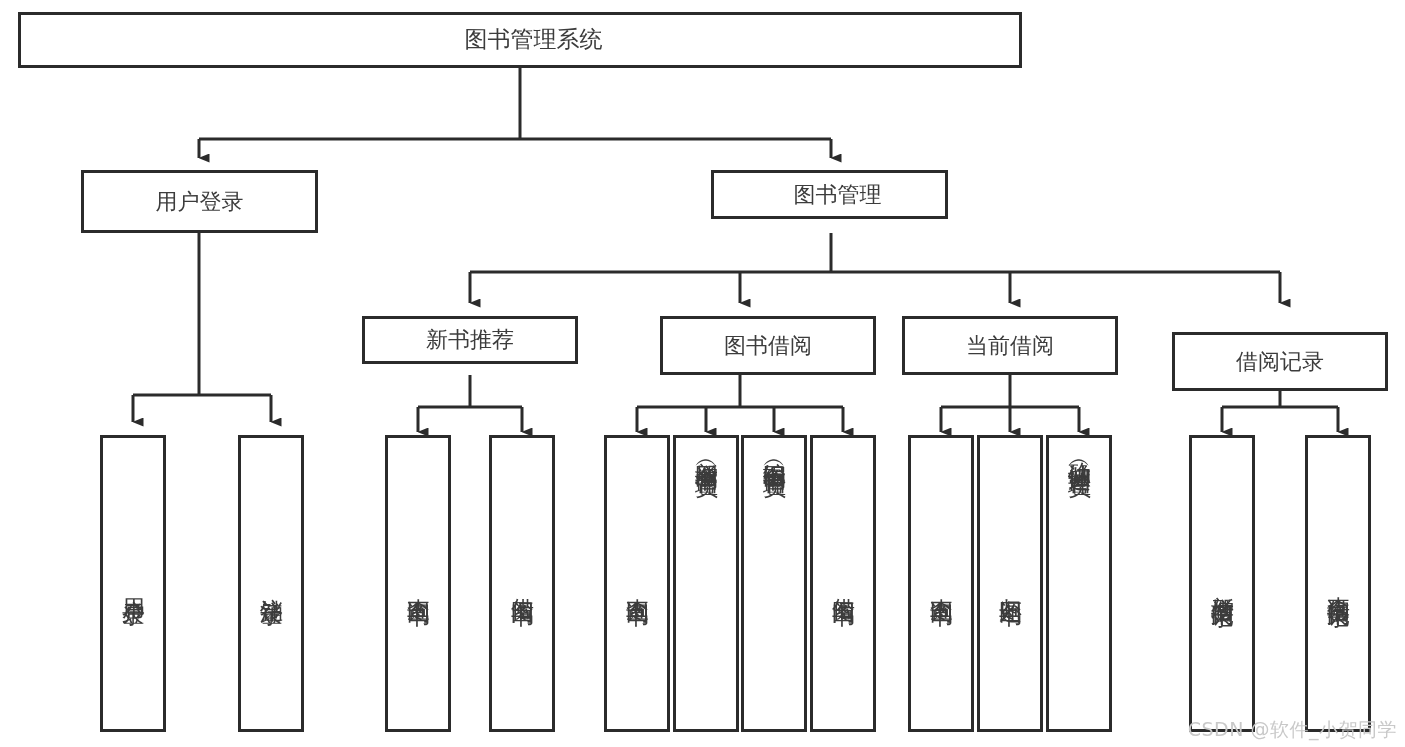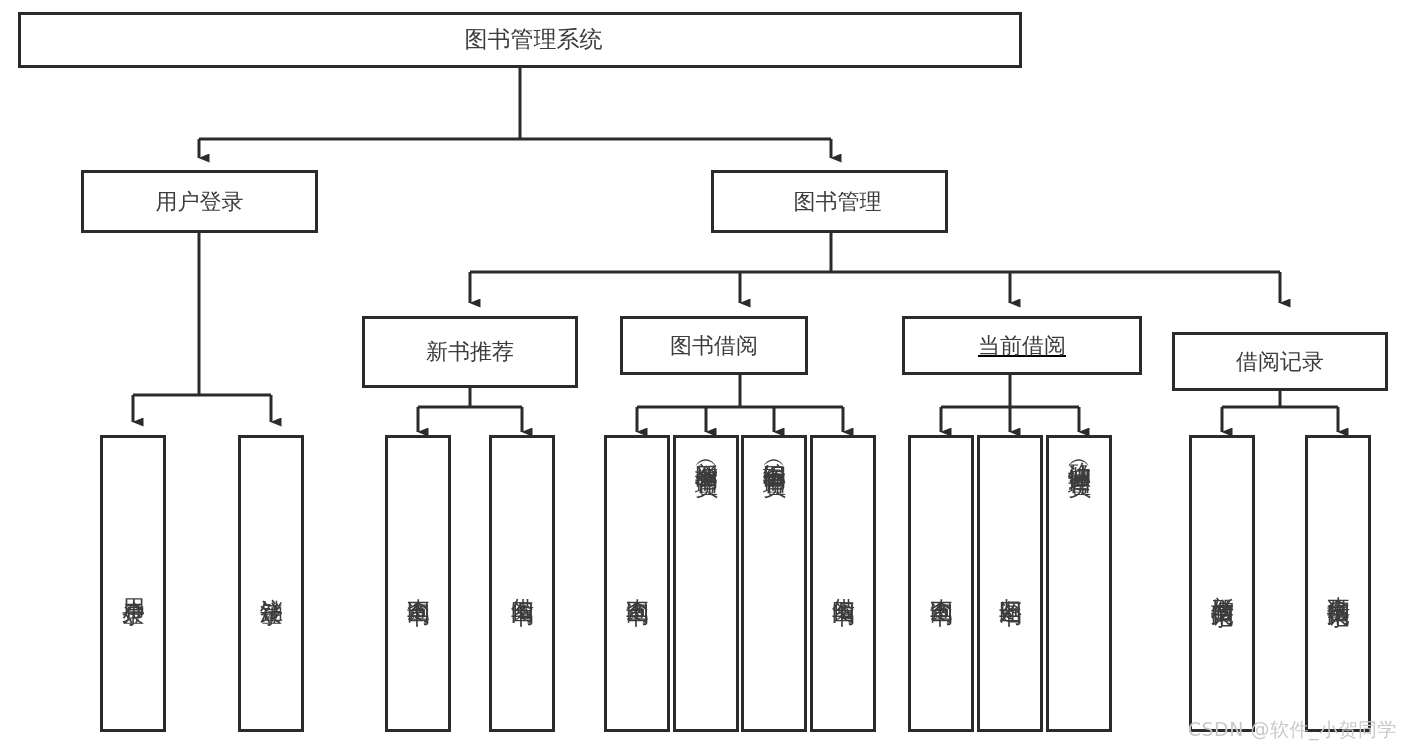--- a/index.html
+++ b/index.html
@@ -77,31 +77,31 @@
     </g>
   </svg>
 
   <div class="node root" style="left:18px;top:12px;width:1004px;height:56px;padding-left:27px;">
     <span class="lbl">图书管理系统</span>
   </div>
 
   <div class="node" style="left:81px;top:170px;width:237px;height:63px;">
     <span class="lbl">用户登录</span>
   </div>
-  <div class="node" style="left:711px;top:170px;width:237px;height:63px;padding-left:16px;">
+  <div class="node" style="left:711px;top:170px;width:237px;height:49px;padding-left:16px;">
     <span class="lbl">图书管理</span>
   </div>
 
-  <div class="node" style="left:362px;top:316px;width:216px;height:72px;">
+  <div class="node" style="left:362px;top:316px;width:216px;height:48px;">
     <span class="lbl">新书推荐</span>
   </div>
-  <div class="node" style="left:620px;top:316px;width:188px;height:59px;">
+  <div class="node" style="left:660px;top:316px;width:216px;height:59px;">
     <span class="lbl">图书借阅</span>
   </div>
-  <div class="node" style="left:902px;top:316px;width:240px;height:59px;text-decoration:underline;">
+  <div class="node" style="left:902px;top:316px;width:216px;height:59px;">
     <span class="lbl">当前借阅</span>
   </div>
   <div class="node" style="left:1172px;top:332px;width:216px;height:59px;">
     <span class="lbl">借阅记录</span>
   </div>
 
   <div class="leaf mid" style="left:100px;top:435px;width:66px;height:297px;">
     <span class="lbl">用户登录</span>
   </div>
   <div class="leaf mid" style="left:238px;top:435px;width:66px;height:297px;">

